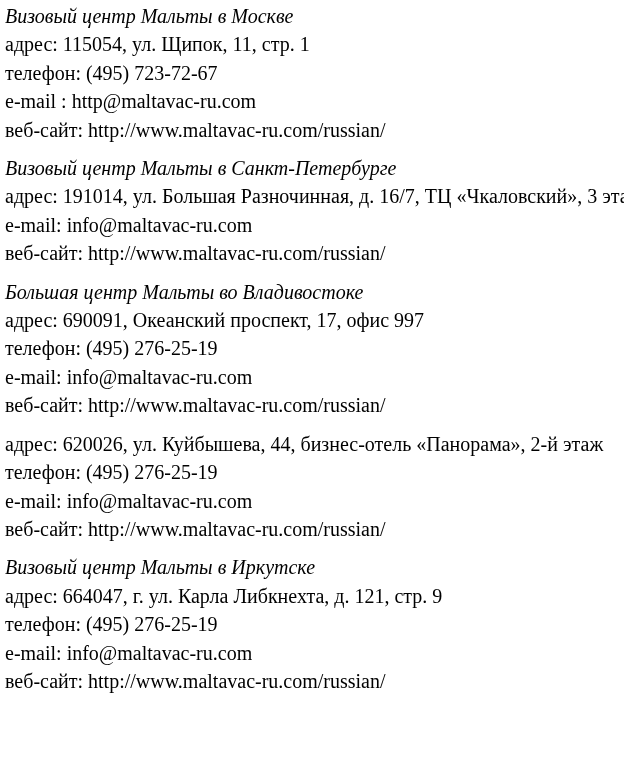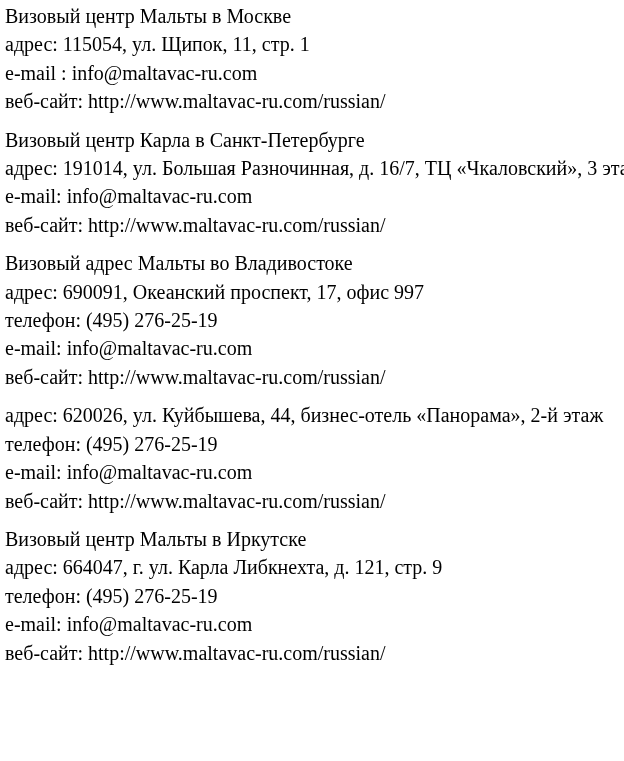--- a/index.html
+++ b/index.html
@@ -16,49 +16,51 @@
     font-family: "Liberation Serif", "DejaVu Serif", serif;
     font-size: 20px;
     line-height: 28.4px;
     color: #000000;
     -webkit-font-smoothing: antialiased;
   }
   .center-section {
     margin: 0 0 10px 0;
   }
   .center-heading {
+    font-style: italic;
     font-weight: normal;
     font-size: 20px;
     margin: 0;
     white-space: nowrap;
   }
   .center-line {
     margin: 0;
     white-space: nowrap;
   }
 </style>
 </head>
 <body>
 
 <div class="center-section">
   <p class="center-heading">Визовый центр Мальты в Москве</p>
   <p class="center-line">адрес: 115054, ул. Щипок, 11, стр. 1</p>
-  <p class="center-line">e-mail : info@maltavac-ru.com</p>
+  <p class="center-line">телефон: (495) 723-72-67</p>
+  <p class="center-line">e-mail : http@maltavac-ru.com</p>
   <p class="center-line">веб-сайт: http://www.maltavac-ru.com/russian/</p>
 </div>
 
 <div class="center-section">
-  <p class="center-heading">Визовый центр Карла в Санкт-Петербурге</p>
+  <p class="center-heading">Визовый центр Мальты в Санкт-Петербурге</p>
   <p class="center-line">адрес: 191014, ул. Большая Разночинная, д. 16/7, ТЦ «Чкаловский», 3 этаж</p>
   <p class="center-line">e-mail: info@maltavac-ru.com</p>
   <p class="center-line">веб-сайт: http://www.maltavac-ru.com/russian/</p>
 </div>
 
 <div class="center-section">
-  <p class="center-heading">Визовый адрес Мальты во Владивостоке</p>
+  <p class="center-heading">Большая центр Мальты во Владивостоке</p>
   <p class="center-line">адрес: 690091, Океанский проспект, 17, офис 997</p>
   <p class="center-line">телефон: (495) 276-25-19</p>
   <p class="center-line">e-mail: info@maltavac-ru.com</p>
   <p class="center-line">веб-сайт: http://www.maltavac-ru.com/russian/</p>
 </div>
 
 <div class="center-section">
   <p class="center-line">адрес: 620026, ул. Куйбышева, 44, бизнес-отель «Панорама», 2-й этаж</p>
   <p class="center-line">телефон: (495) 276-25-19</p>
   <p class="center-line">e-mail: info@maltavac-ru.com</p>

